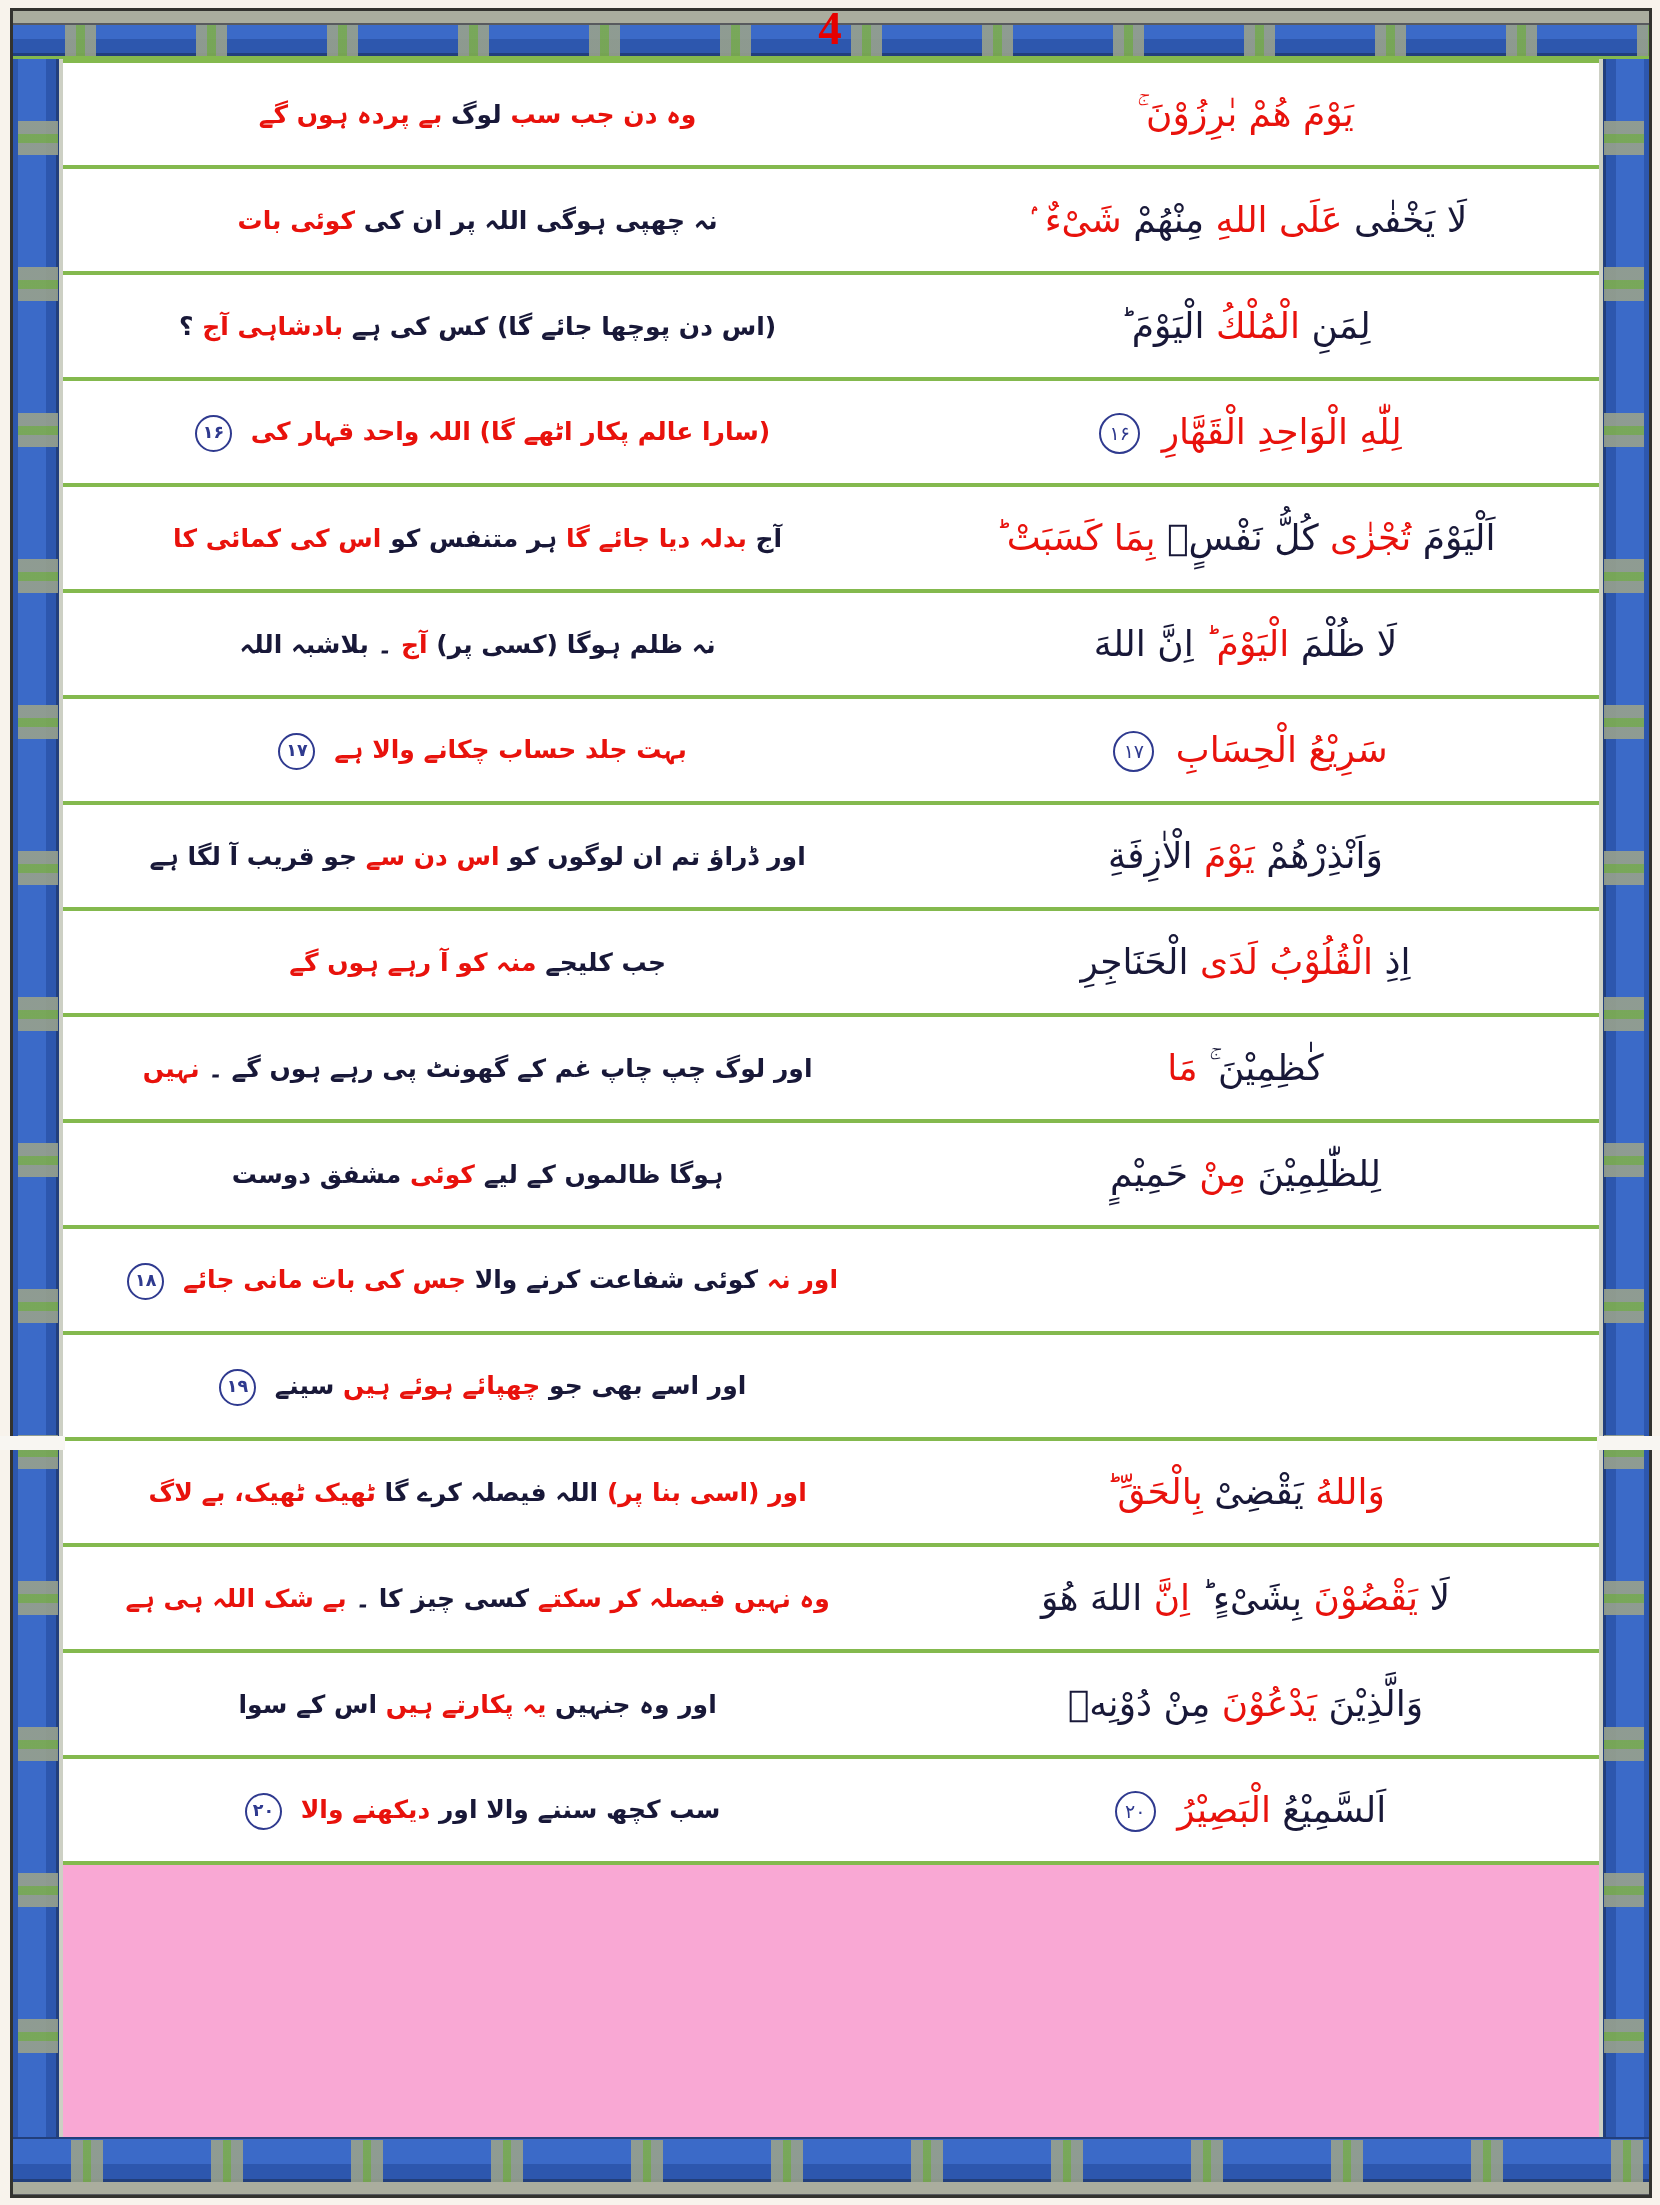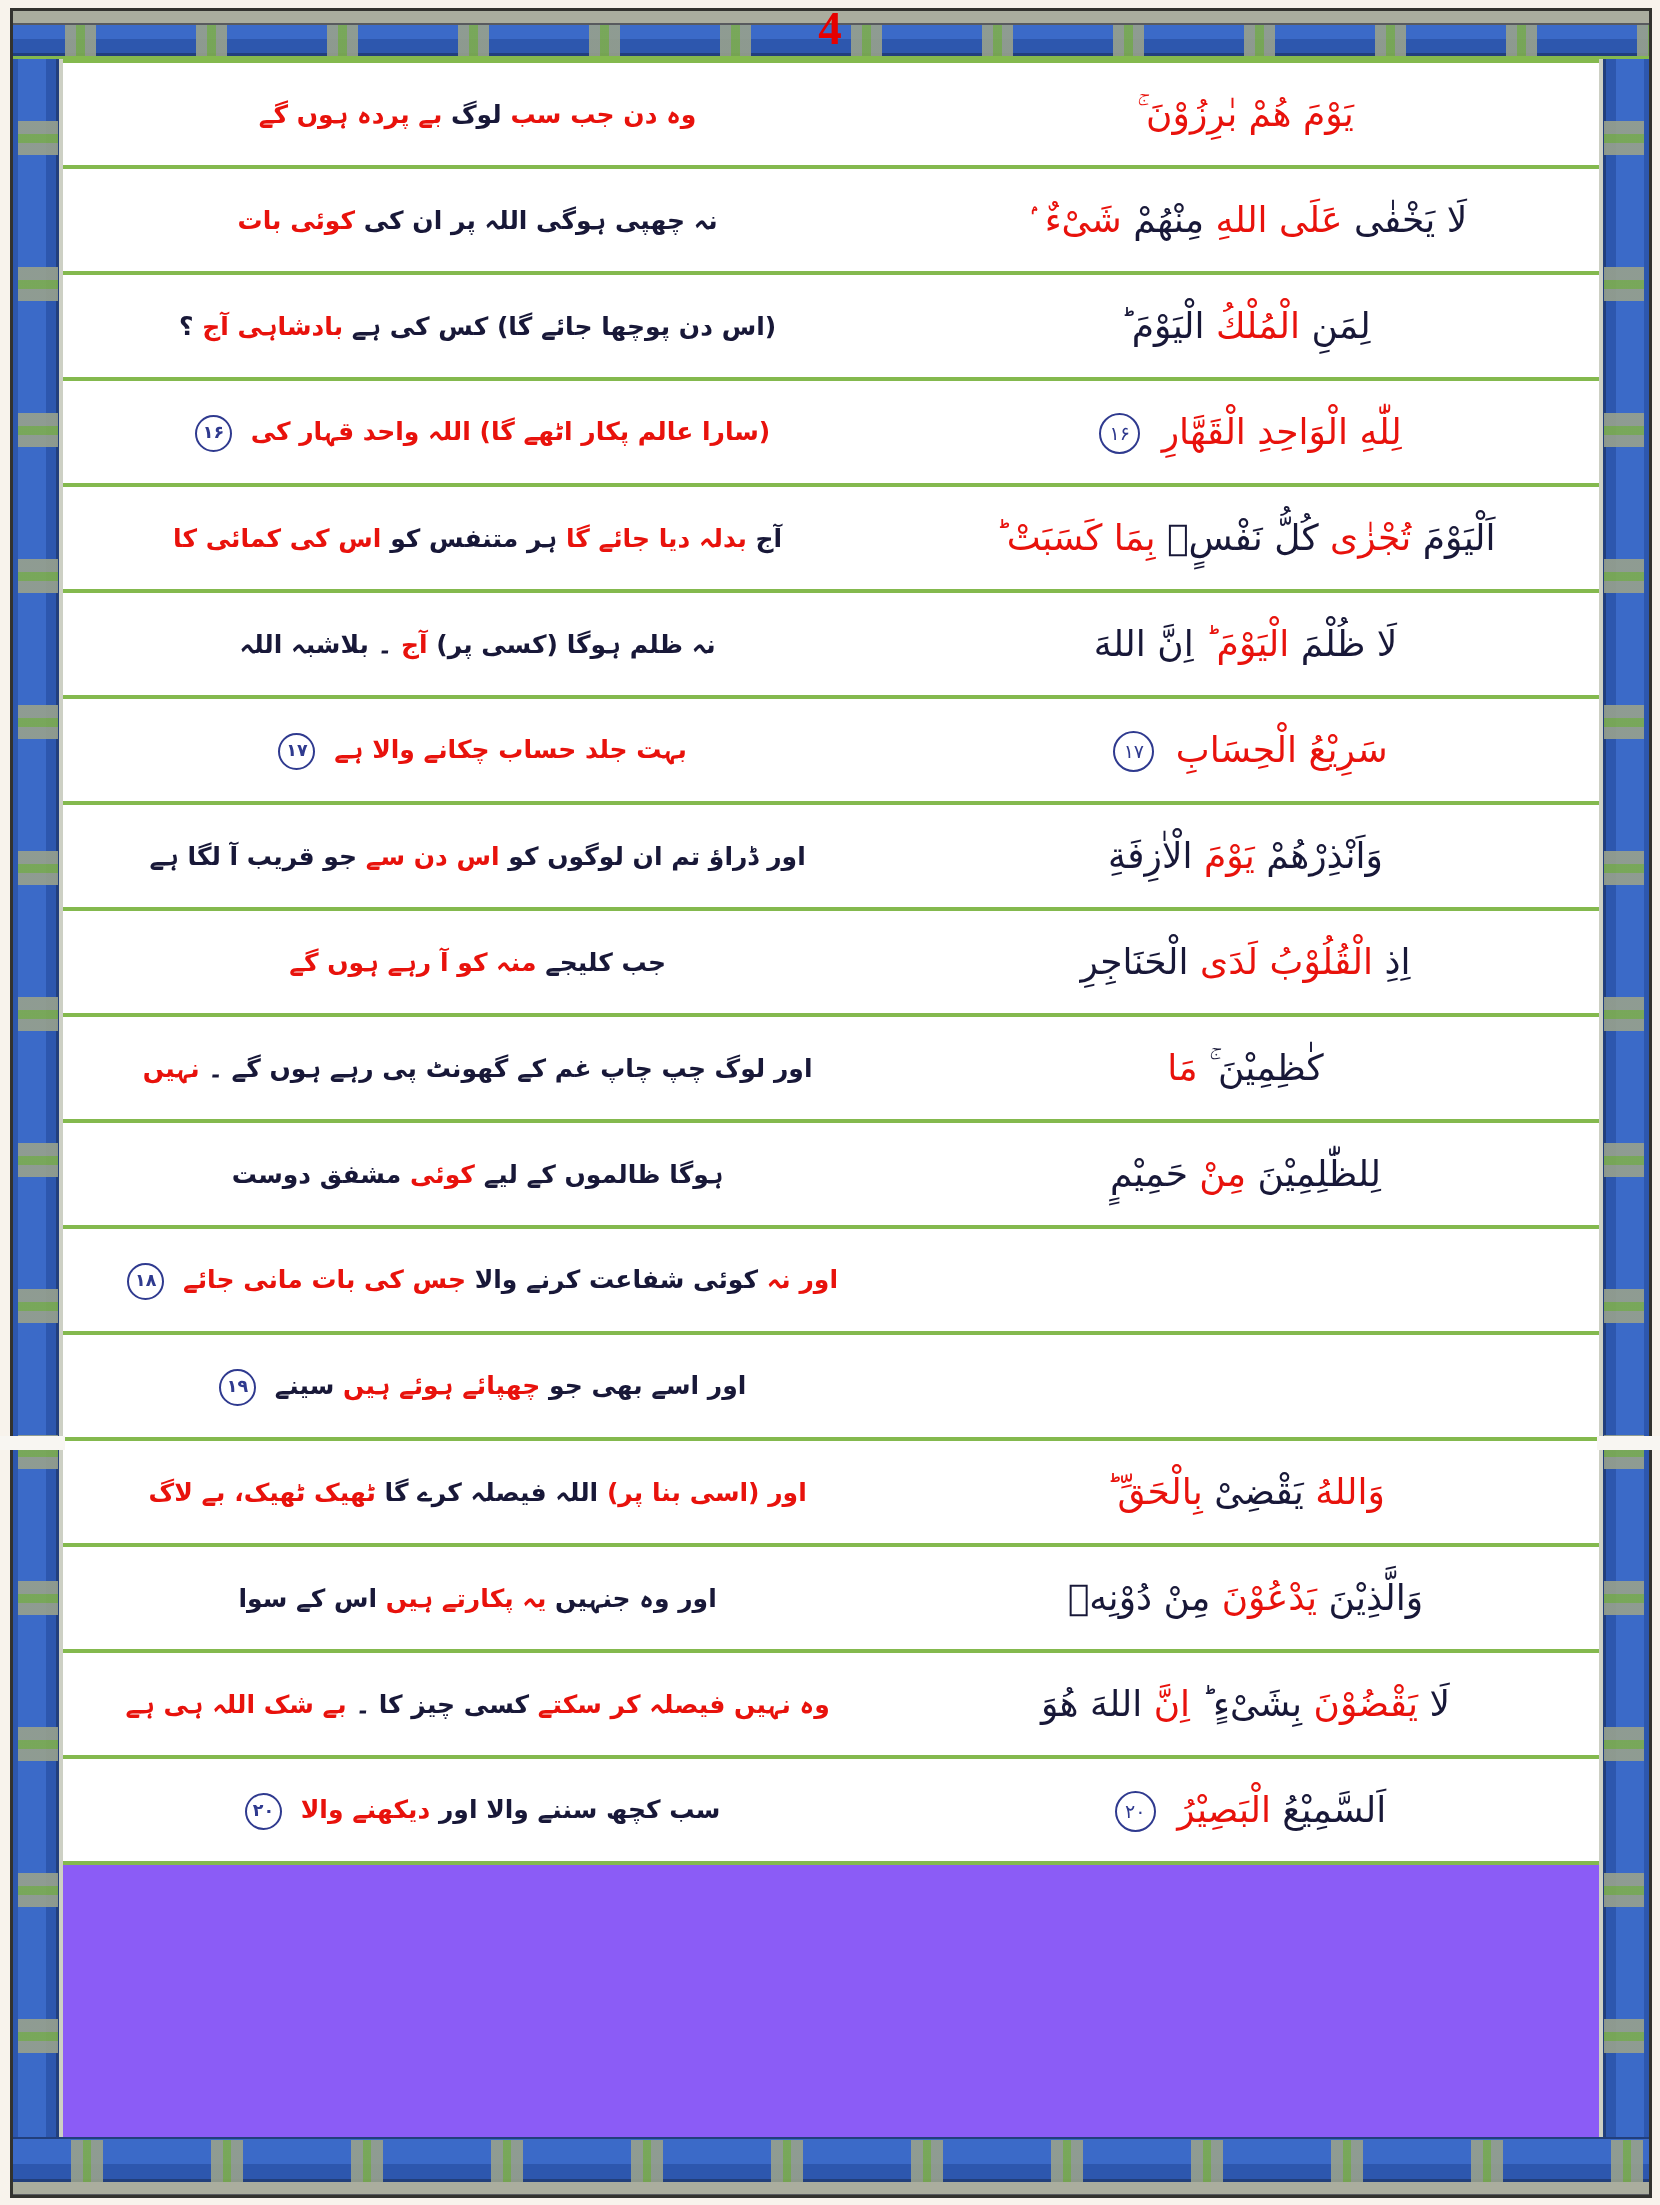--- a/index.html
+++ b/index.html
@@ -61,21 +61,21 @@
   }
   .b-left::after,.b-right::after{
     content:"";position:absolute;top:0;bottom:0;left:5px;right:5px;opacity:.9;
     background:repeating-linear-gradient(180deg, transparent 0 62px,
       var(--motif-gray) 62px 75px, var(--motif-green) 75px 84px,
       var(--motif-gray) 84px 96px, transparent 96px 146px);
   }
   
   .content{
     position:absolute;top:48px;left:50px;right:50px;bottom:58px;
-    background:#8b5cf6;z-index:3;overflow:hidden;
+    background:#f9a8d4;z-index:3;overflow:hidden;
   }
   #rows{border-top:4.2px solid var(--green);}
   .row{
     height:102px;border-bottom:4.2px solid var(--green);
     display:flex;align-items:center;background:#fff;
   }
   .urdu-cell{
     width:54%;direction:rtl;text-align:center;
     font-size:25px;font-weight:bold;line-height:1.5;
     padding:0 20px;box-sizing:border-box;
@@ -165,26 +165,26 @@
           <div class="urdu-cell"><span class="c-red">اور نہ</span> <span class="c-dark">کوئی شفاعت کرنے والا</span> <span class="c-red">جس کی بات مانی جائے</span> <span class="vcircle">۱۸</span></div>
         </div>
         <div class="row">
           <div class="urdu-cell"><span class="c-dark">اور اسے بھی جو</span> <span class="c-red">چھپائے ہوئے ہیں</span> <span class="c-dark">سینے</span> <span class="vcircle">۱۹</span></div>
         </div>
         <div class="row">
           <div class="urdu-cell"><span class="c-red">اور (اسی بنا پر)</span> <span class="c-dark">اللہ فیصلہ کرے گا</span> <span class="c-red">ٹھیک ٹھیک، بے لاگ</span> </div>
           <div class="arabic-cell"><span class="c-red">وَاللهُ</span> <span class="c-dark">يَقْضِىْ</span> <span class="c-red">بِالْحَقِّ ؕ</span> </div>
         </div>
         <div class="row">
+          <div class="urdu-cell"><span class="c-red">وہ نہیں فیصلہ کر سکتے</span> <span class="c-dark">کسی چیز کا ۔</span> <span class="c-red">بے شک اللہ ہی ہے</span> </div>
+          <div class="arabic-cell"><span class="c-dark">لَا</span> <span class="c-red">يَقْضُوْنَ</span> <span class="c-dark">بِشَىْءٍ ؕ</span> <span class="c-red">اِنَّ</span> <span class="c-dark">اللهَ هُوَ</span> </div>
+        </div>
+        <div class="row">
           <div class="urdu-cell"><span class="c-dark">اور وہ جنہیں</span> <span class="c-red">یہ پکارتے ہیں</span> <span class="c-dark">اس کے سوا</span> </div>
           <div class="arabic-cell"><span class="c-dark">وَالَّذِيْنَ</span> <span class="c-red">يَدْعُوْنَ</span> <span class="c-dark">مِنْ دُوْنِهٖ</span> </div>
-        </div>
-        <div class="row">
-          <div class="urdu-cell"><span class="c-red">وہ نہیں فیصلہ کر سکتے</span> <span class="c-dark">کسی چیز کا ۔</span> <span class="c-red">بے شک اللہ ہی ہے</span> </div>
-          <div class="arabic-cell"><span class="c-dark">لَا</span> <span class="c-red">يَقْضُوْنَ</span> <span class="c-dark">بِشَىْءٍ ؕ</span> <span class="c-red">اِنَّ</span> <span class="c-dark">اللهَ هُوَ</span> </div>
         </div>
         <div class="row">
           <div class="urdu-cell"><span class="c-dark">سب کچھ سننے والا اور</span> <span class="c-red">دیکھنے والا</span> <span class="vcircle">۲۰</span></div>
           <div class="arabic-cell"><span class="c-dark">اَلسَّمِيْعُ</span> <span class="c-red">الْبَصِيْرُ</span> <span class="vcircle">۲۰</span></div>
         </div>
       </div>
   </div>
 
   <div class="seam left"></div>
   <div class="seam right"></div>

